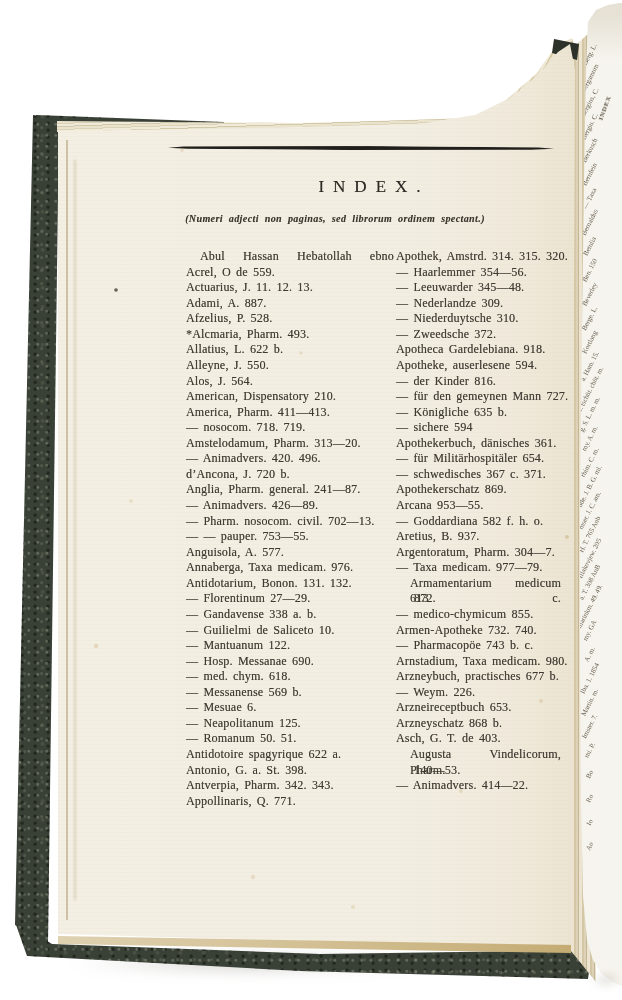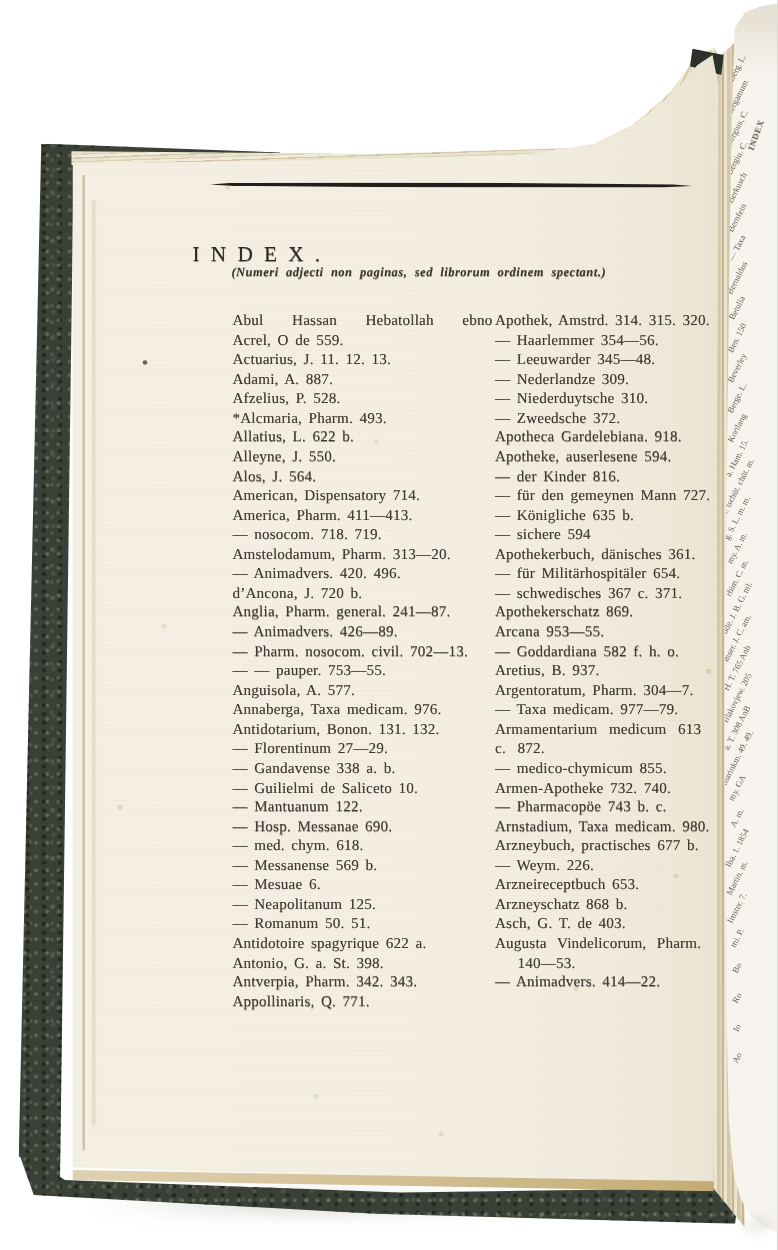--- a/index.html
+++ b/index.html
@@ -64,33 +64,33 @@
       460px 790px 0 0.9px rgba(200,172,118,.3),
       130px 500px 0 0.9px rgba(205,182,134,.3),
       540px 700px 0 1px rgba(198,170,116,.33),
       352px 906px 0 1px rgba(206,182,134,.32),
       566px 536px 0 1px rgba(190,158,100,.38);}
 
   
   .rule{position:absolute;left:168px;top:146px;width:386px;height:4px;background:#201f1b;
     clip-path:polygon(0% 55%,4% 22%,55% 0%,96% 28%,100% 55%,94% 82%,45% 100%,5% 80%);
     transform:rotate(.15deg);}
-  .title{position:absolute;left:154px;top:177px;width:390px;
+  .title{position:absolute;left:179px;top:177px;width:390px;text-align:center;
     font-size:17px;letter-spacing:9px;color:#2d2a24;
-    text-shadow:.2px .2px .4px rgba(45,42,36,.5);margin-top:17px;}
+    text-shadow:.2px .2px .4px rgba(45,42,36,.5);}
   .subtitle{position:absolute;left:100px;top:213px;width:470px;text-align:center;
     font-style:italic;font-weight:bold;font-size:10px;letter-spacing:.4px;word-spacing:3px;
     color:#3a362e;text-shadow:.2px .2px .3px rgba(58,54,46,.4);}
   .col{position:absolute;top:249px;font-size:12px;line-height:15.57px;color:#3e3a32;
     letter-spacing:.2px;word-spacing:2px;
     text-shadow:.2px .2px .3px rgba(58,52,40,.5);}
   .col-left{left:186px;width:208px;}
   .col-right{left:396px;width:165px;}
   .idx-line{height:15.57px;white-space:nowrap;}
-  .idx-line.justify{white-space:normal;text-align:justify;text-align-last:justify;}
+  .idx-line.justify{white-space:normal;text-align:justify;text-align-last:justify;margin-left:14px;}
   .idx-line.indent{padding-left:18px;}
 
   
   .recto{position:absolute;inset:0;
     clip-path:polygon(588px 22px,596px 10px,608px 5px,620px 3px,622px 3px,622px 986px,612px 982px,601px 973px,593px 960px,587px 940px,583px 896px,581px 800px,580px 660px,580px 500px,582px 330px,584px 180px,586px 70px);
     background:
       linear-gradient(180deg, rgba(200,190,165,.35) 0 14px, rgba(200,190,165,0) 60px),
       linear-gradient(90deg,#c9bfa8 0px,#e2dbc9 7px,#efebdf 16px,#f5f2ea 42px,#f6f4ee 100%);}
   .edge-header{position:absolute;left:592px;top:104px;transform:rotate(-70deg);
     font-size:7px;font-weight:bold;letter-spacing:.6px;color:#5a5344;filter:blur(.3px);}
@@ -136,21 +136,21 @@
         <div class="idx-line">Afzelius, P. 528.</div>
 
         <div class="idx-line">*Alcmaria, Pharm. 493.</div>
 
         <div class="idx-line">Allatius, L. 622 b.</div>
 
         <div class="idx-line">Alleyne, J. 550.</div>
 
         <div class="idx-line">Alos, J. 564.</div>
 
-        <div class="idx-line">American, Dispensatory 714.</div>
+        <div class="idx-line">American, Dispensatory 210.</div>
 
         <div class="idx-line">America, Pharm. 411—413.</div>
 
         <div class="idx-line">— nosocom. 718. 719.</div>
 
         <div class="idx-line">Amstelodamum, Pharm. 313—20.</div>
 
         <div class="idx-line">— Animadvers. 420. 496.</div>
 
         <div class="idx-line">d’Ancona, J. 720 b.</div>

